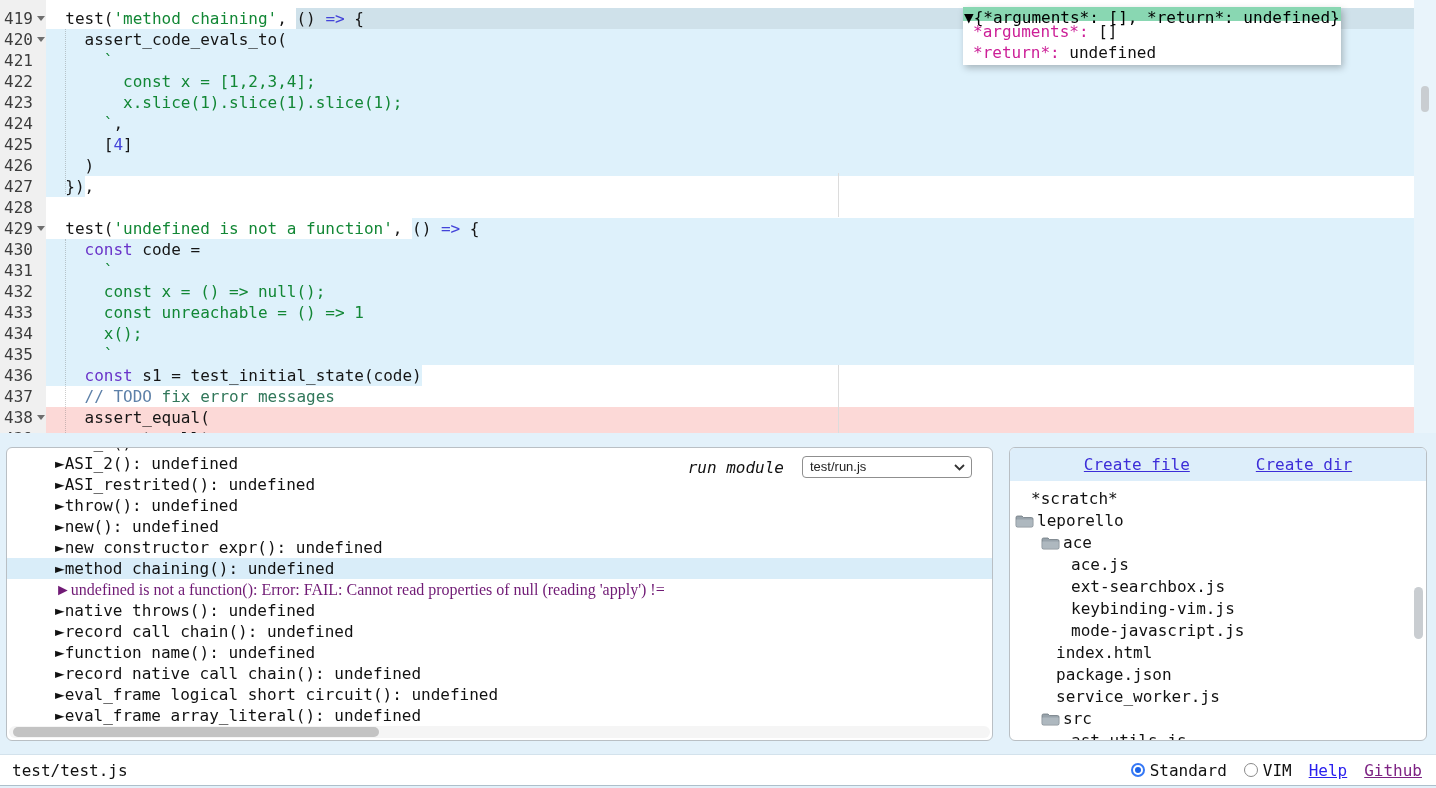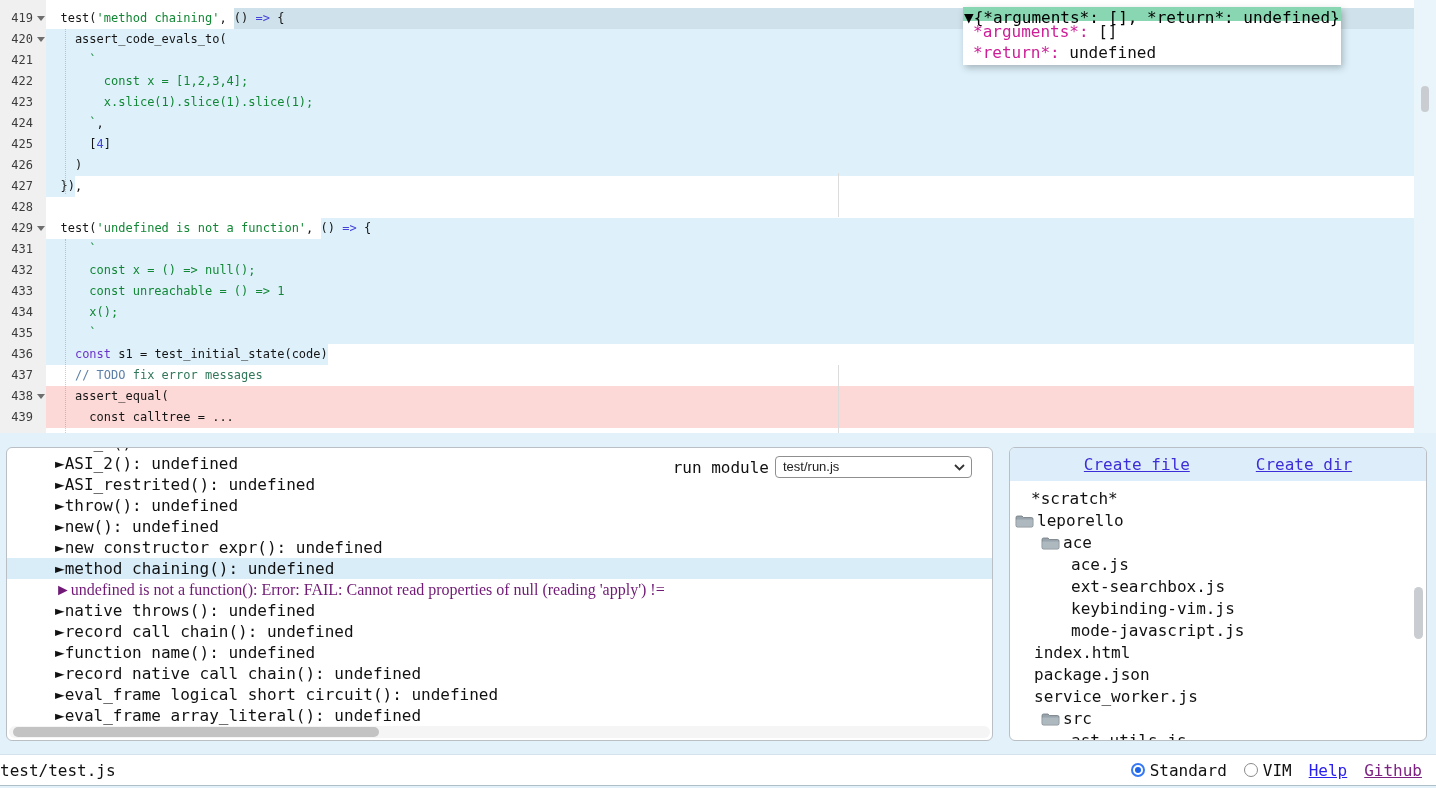--- a/index.html
+++ b/index.html
@@ -6,21 +6,21 @@
   body{
     width:1436px;height:788px;position:relative;overflow:hidden;
     background:#e3f1fa;
     font-family:"DejaVu Sans Mono",monospace;
     -webkit-font-smoothing:antialiased;
   }
   
   #editor{position:absolute;left:0;top:0;width:1436px;height:433px;background:#fff;overflow:hidden;}
   #gutter-bg{position:absolute;left:0;top:0;width:46px;height:433px;background:#f0f0f0;}
   #lines{position:absolute;left:0;top:8px;width:1436px;}
-  .cl{display:flex;height:21px;font-size:12px;line-height:21px;}
+  .cl{display:flex;height:21px;font-size:16px;line-height:21px;}
   .gut{width:46px;flex:0 0 46px;text-align:right;padding-right:13px;box-sizing:border-box;
        color:#3c3c3c;position:relative;}
   .fold{position:absolute;right:1px;top:8px;width:0;height:0;
         border-left:4px solid transparent;border-right:4px solid transparent;border-top:5px solid #6e6e6e;}
   .code{flex:1;display:flex;white-space:pre;color:#151515;}
   .seg{white-space:pre;display:block;}
   .fill{flex:1;}
   .bg-blue{background:#def1fb;}
   .bg-act{background:#cfe1ea;}
   .bg-pink{background:#fcd9d7;}
@@ -47,43 +47,43 @@
   .panel{position:absolute;background:#fff;border:1px solid #b9bfc4;border-radius:6px;box-sizing:border-box;overflow:hidden;}
   #calltree{left:6px;top:447px;width:987px;height:294px;}
   #ct-rows{margin-top:-16px;font-size:16px;line-height:21px;}
   .ct-row{height:21px;white-space:pre;padding-left:48px;color:#111;}
   .ct-row.selected{background:#d9edf9;}
   .ct-row.error{color:#701a75;font-family:Liberation Serif, serif;}
   .ct-arrow{margin-right:0;}
   #ct-hsb{position:absolute;left:2px;right:2px;bottom:2px;height:12px;background:#f5f5f5;border-radius:6px;}
   #ct-hsb .thumb{position:absolute;left:4px;top:1px;width:366px;height:10px;background:#c3c3c3;border-radius:5px;}
   #run-module{position:absolute;top:8px;right:20px;display:flex;align-items:center;font-size:16px;color:#111;}
-  #run-module .lbl{margin-right:6px;}
-  #module-select{position:relative;width:197px;height:22px;background:#fff;border:1px solid #8f8f8f;border-radius:4px;
+  #run-module .lbl{margin-right:18px;font-style:italic;}
+  #module-select{position:relative;width:170px;height:22px;background:#fff;border:1px solid #8f8f8f;border-radius:4px;
       font-family:"Liberation Sans",sans-serif;font-size:13px;line-height:20px;color:#222;
       padding:0 22px 0 7px;box-sizing:border-box;cursor:default;}
   #module-select svg{position:absolute;right:6px;top:7px;}
   
   #filepanel{left:1009px;top:447px;width:418px;height:294px;}
   #fp-head{height:33px;background:#ddeefa;display:flex;justify-content:center;align-items:center;gap:66px;
            font-size:16px;}
   #fp-head a{color:#3c2dd8;text-decoration:underline;cursor:pointer;}
   #fp-body{position:relative;padding-top:7px;font-size:16px;line-height:22px;color:#111;}
   .f-row{height:22px;white-space:pre;display:flex;align-items:center;}
   .f-row .f-label{}
   .f-folder.d0{padding-left:5px}.f-file.d0{padding-left:21px}
-  .f-folder.d1{padding-left:31px}.f-file.d1{padding-left:24px}
+  .f-folder.d1{padding-left:31px}.f-file.d1{padding-left:46px}
   .f-file.d2{padding-left:61px}
   .f-icon{width:19px;height:14px;margin-right:3px;flex:0 0 19px;}
   #fp-sb{position:absolute;right:3px;top:106px;width:9px;height:52px;background:#c9cdd1;border-radius:5px;}
   
   #footer{position:absolute;left:0;top:754px;width:1436px;height:30px;background:#fff;
           border-top:1px solid #d3e2ec;border-bottom:1px solid #aebfca;box-sizing:content-box;
           display:flex;align-items:center;font-size:16px;color:#111;}
-  #footer .path{margin-left:0;}
+  #footer .path{margin-left:12px;}
   #footer .right{margin-left:auto;display:flex;align-items:center;gap:17px;margin-right:14px;}
   .radio-row{display:flex;align-items:center;gap:5px;}
   .radio{width:14px;height:14px;border-radius:50%;box-sizing:border-box;position:relative;}
   .radio.on{border:2px solid #3578f6;}
   .radio.on::after{content:"";position:absolute;left:2px;top:2px;width:6px;height:6px;border-radius:50%;background:#1c64e8;}
   .radio.off{border:1.5px solid #8a8a8a;}
   #footer a{text-decoration:underline;cursor:pointer;}
   a.help{color:#2a20ee;} a.github{color:#7d2283;}
 </style>
 </head>
@@ -128,20 +128,24 @@
         <div class="gut">427</div>
         <div class="code"><span class="seg bg-blue"><span class="tp">  })</span></span><span class="seg fill"><span class="tp">,</span></span></div>
       </div>
       <div class="cl">
         <div class="gut">428</div>
         <div class="code"><span class="seg fill"></span></div>
       </div>
       <div class="cl">
         <div class="gut">429<span class="fold"></span></div>
         <div class="code"><span class="seg"><span class="tp">  test(</span><span class="ts">'undefined is not a function'</span><span class="tp">, </span></span><span class="seg bg-blue fill"><span class="tp">() </span><span class="to">=&gt;</span><span class="tp"> {</span></span></div>
+      </div>
+      <div class="cl">
+        <div class="gut">430</div>
+        <div class="code"><span class="seg bg-blue fill"><span class="tp">    </span><span class="tk">const</span><span class="tp"> code =</span></span></div>
       </div>
       <div class="cl">
         <div class="gut">431</div>
         <div class="code"><span class="seg bg-blue fill"><span class="tp">      </span><span class="ts">`</span></span></div>
       </div>
       <div class="cl">
         <div class="gut">432</div>
         <div class="code"><span class="seg bg-blue fill"><span class="ts">      const x = () =&gt; null();</span></span></div>
       </div>
       <div class="cl">

